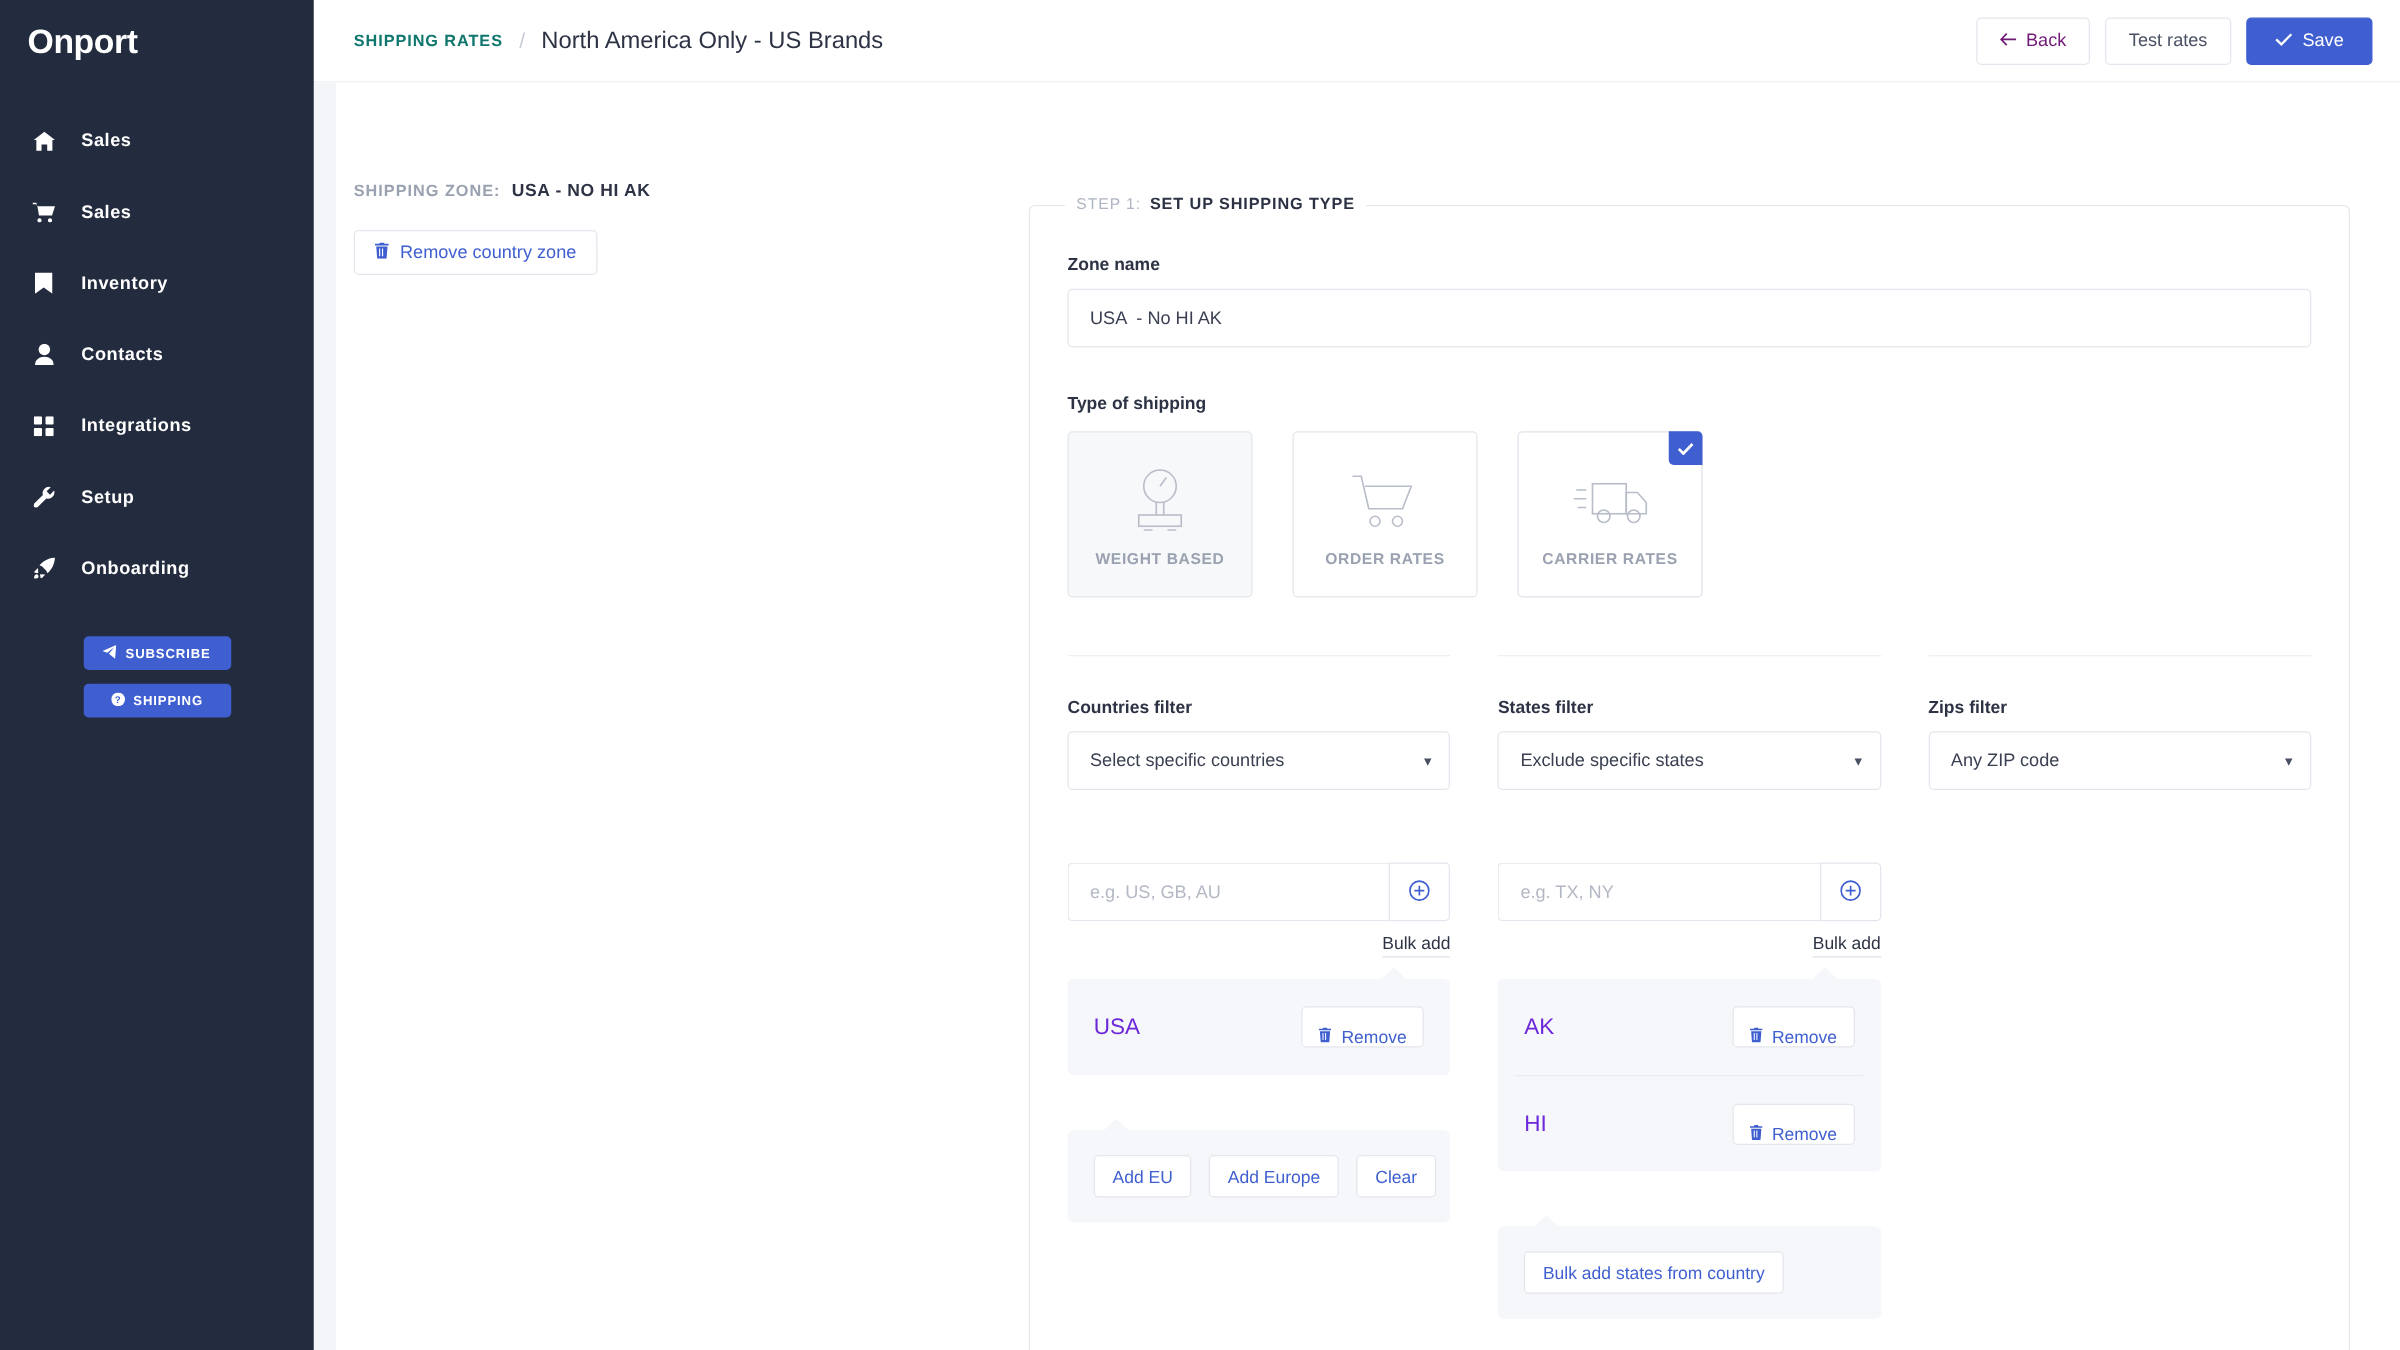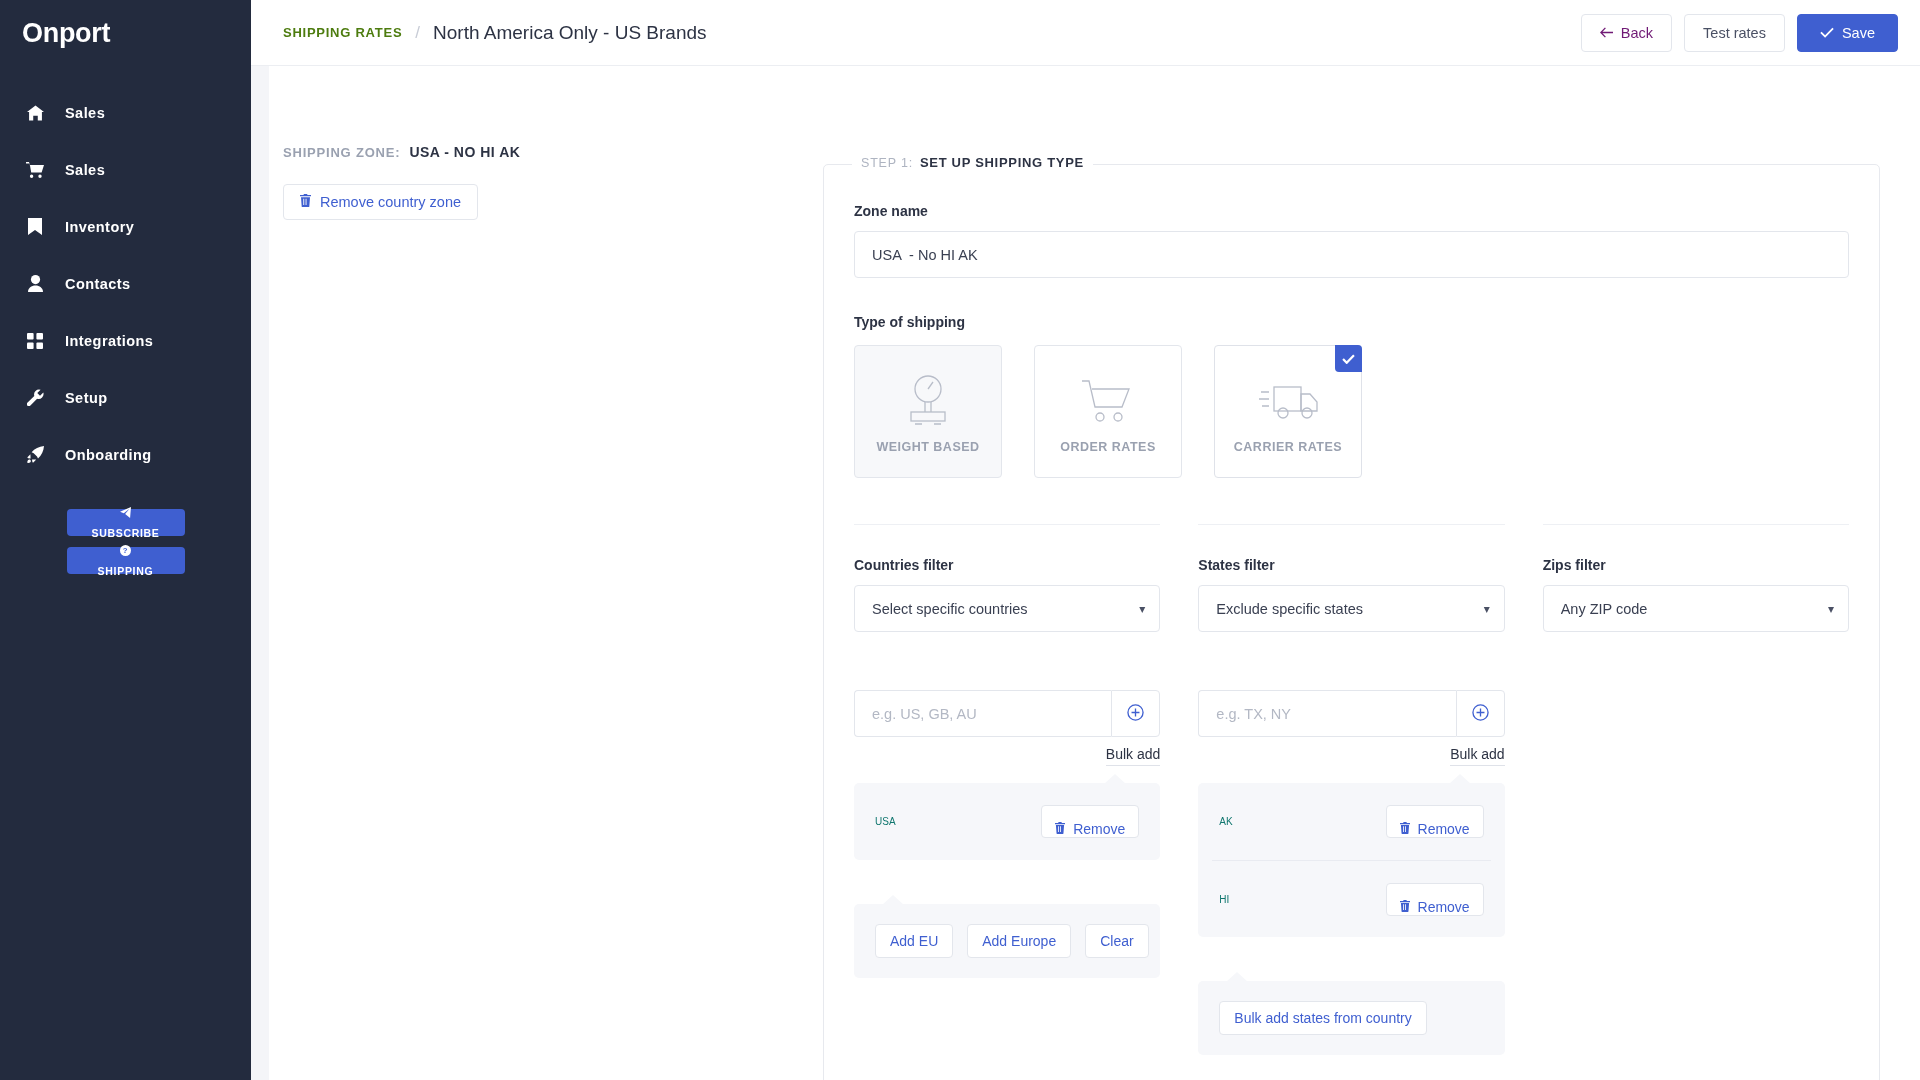--- a/index.html
+++ b/index.html
@@ -40,35 +40,35 @@
   }
   .side-actions {
     margin-top: 26px; display: flex; flex-direction: column;
     align-items: center; gap: 11px;
   }
   .side-btn {
     width: 118px; height: 27px; border-radius: 4px;
     background: #3f5fd0; color: #fff; border: none;
     display: flex; align-items: center; justify-content: center; gap: 7px;
     font-size: 10.5px; font-weight: 700; letter-spacing: 0.7px;
-    cursor: pointer; font-family: inherit; flex-direction: column;
+    cursor: pointer; font-family: inherit;
   }
   .side-btn svg { fill: #fff; }
 
   
   .main { flex: 1; height: 1080px; display: flex; flex-direction: column;
           background: #ffffff; position: relative; }
 
   .topbar {
     height: 66px; flex: 0 0 66px; display: flex; align-items: center;
     border-bottom: 1px solid #eceef2; padding: 0 22px 0 32px;
     background: #fff;
   }
   .crumb-muted {
-    color: #4d7c0f; font-size: 13px; font-weight: 600;
+    color: #0f766e; font-size: 13px; font-weight: 600;
     letter-spacing: 0.75px; text-transform: uppercase;
   }
   .crumb-sep { color: #c8ccd6; margin: 0 13px; font-size: 17px; }
   .crumb-title { color: #2d3344; font-size: 19px; font-weight: 400; }
   .topbar-right { margin-left: auto; display: flex; align-items: center; gap: 12px; }
   .btn {
     height: 38px; border-radius: 4px; border: 1px solid #e3e6ec;
     background: #fff; color: #701a75; font-size: 14.5px;
     padding: 0 18px; cursor: pointer; font-family: inherit;
     display: inline-flex; align-items: center; justify-content: center; gap: 8px;
@@ -192,21 +192,21 @@
     content: ""; position: absolute; top: -9px; right: 34px;
     border-left: 11px solid transparent; border-right: 11px solid transparent;
     border-bottom: 10px solid #f6f7fa;
   }
   .panel.left-arrow::before { right: auto; left: 28px; }
   .chip-row {
     display: flex; align-items: center; justify-content: space-between;
     height: 77px; padding: 0 7px;
   }
   .chip-row + .chip-row { border-top: 1px solid #e9ebf1; }
-  .chip-name { color: #0f766e; font-size: 10px; }
+  .chip-name { color: #6d28d9; font-size: 18px; }
   .chip-remove {
     height: 33px; display: inline-flex; align-items: flex-end; gap: 8px;
     border: 1px solid #e3e6ec; border-radius: 4px; background: #fff;
     color: #3f5fd0; font-size: 14px; padding: 0 13px; cursor: pointer;
     font-family: inherit;
   }
   .chip-remove svg { fill: #3f5fd0; }
   .panel-actions {
     display: flex; gap: 14px; padding: 20px 7px; align-items: center;
   }

